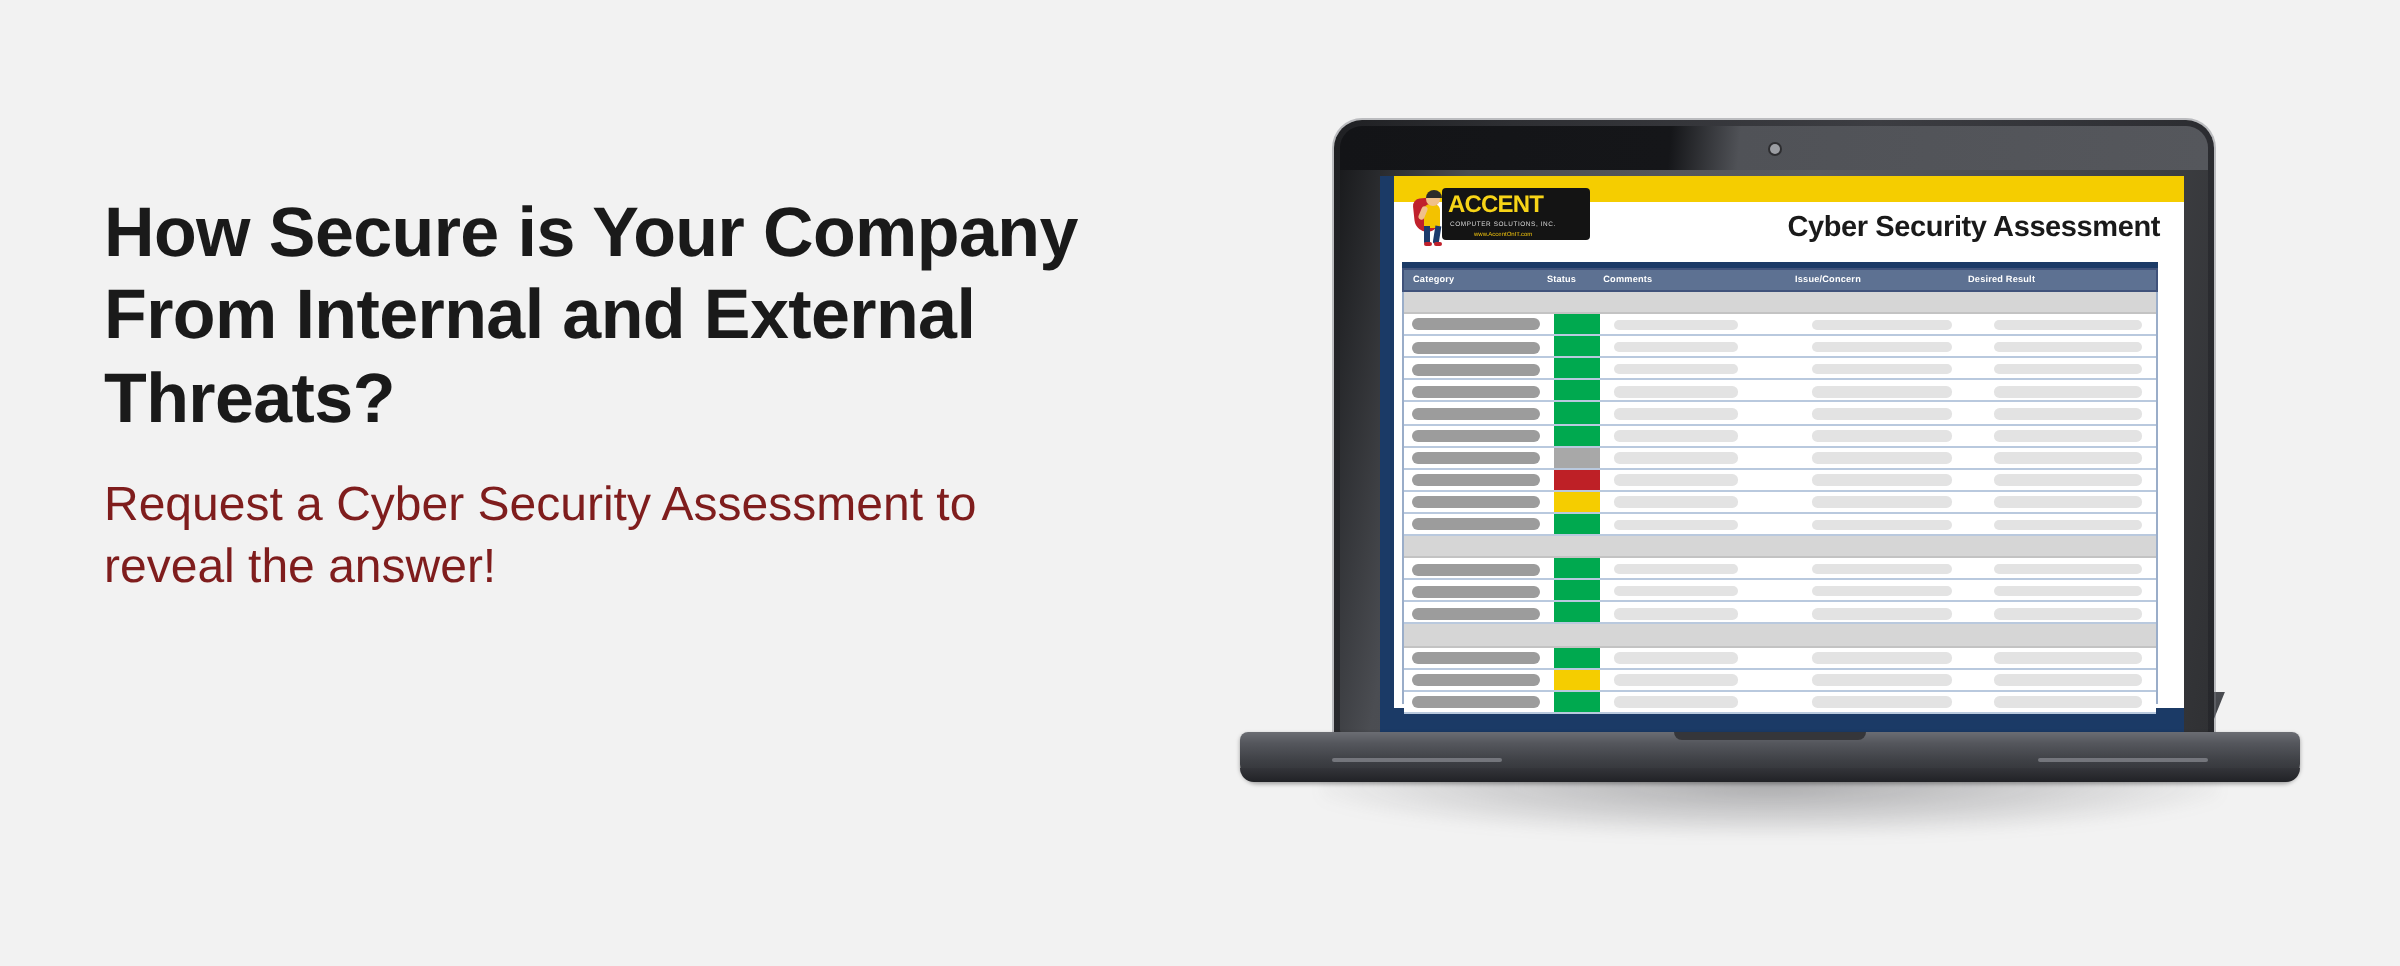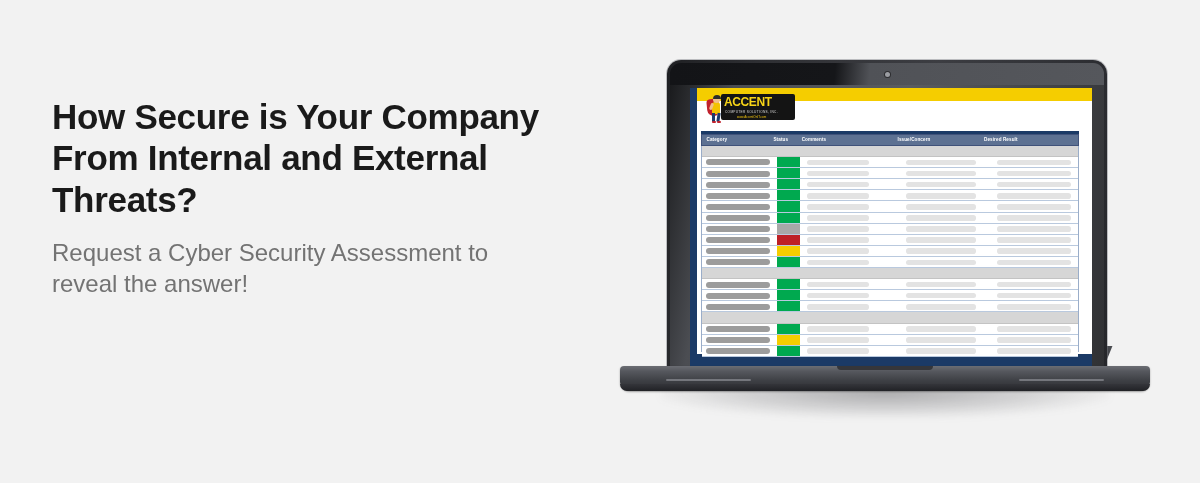--- a/index.html
+++ b/index.html
@@ -27,21 +27,21 @@
     line-height: 1.18;
     font-weight: bold;
     color: #1a1a1a;
     letter-spacing: -0.3px;
     margin: 0 0 18px 0;
     max-width: 545px;
   }
   .promo-sub {
     font-size: 24px;
     line-height: 1.28;
-    color: #737373;
+    color: #7f1d1d;
     margin: 0 0 28px 0;
     max-width: 500px;
   }
   .cta-button {
     display: inline-block;
     background: #b22028;
     color: #ffffff;
     font-size: 23px;
     padding: 15px 44px 17px 44px;
     border-radius: 34px;
@@ -394,20 +394,21 @@
               <div class="m-boot1"></div>
               <div class="m-boot2"></div>
             </div>
             <div class="logo-plate">
               <div class="logo-word">ACCENT</div>
               <div class="logo-tag">COMPUTER SOLUTIONS, INC.</div>
               <div class="logo-url">www.AccentOnIT.com</div>
             </div>
           </div>
 
+          <div class="doc-title">Cyber Security Assessment</div>
 
           <div class="tbl">
             <div class="tbl-capstrip"></div>
             <div class="thead">
                 <div class="th" style="left: 1.2%;">Category</div>
                 <div class="th" style="left: 19%;">Status</div>
                 <div class="th" style="left: 26.5%;">Comments</div>
                 <div class="th" style="left: 52%;">Issue/Concern</div>
                 <div class="th" style="left: 75%;">Desired Result</div>
               </div>

